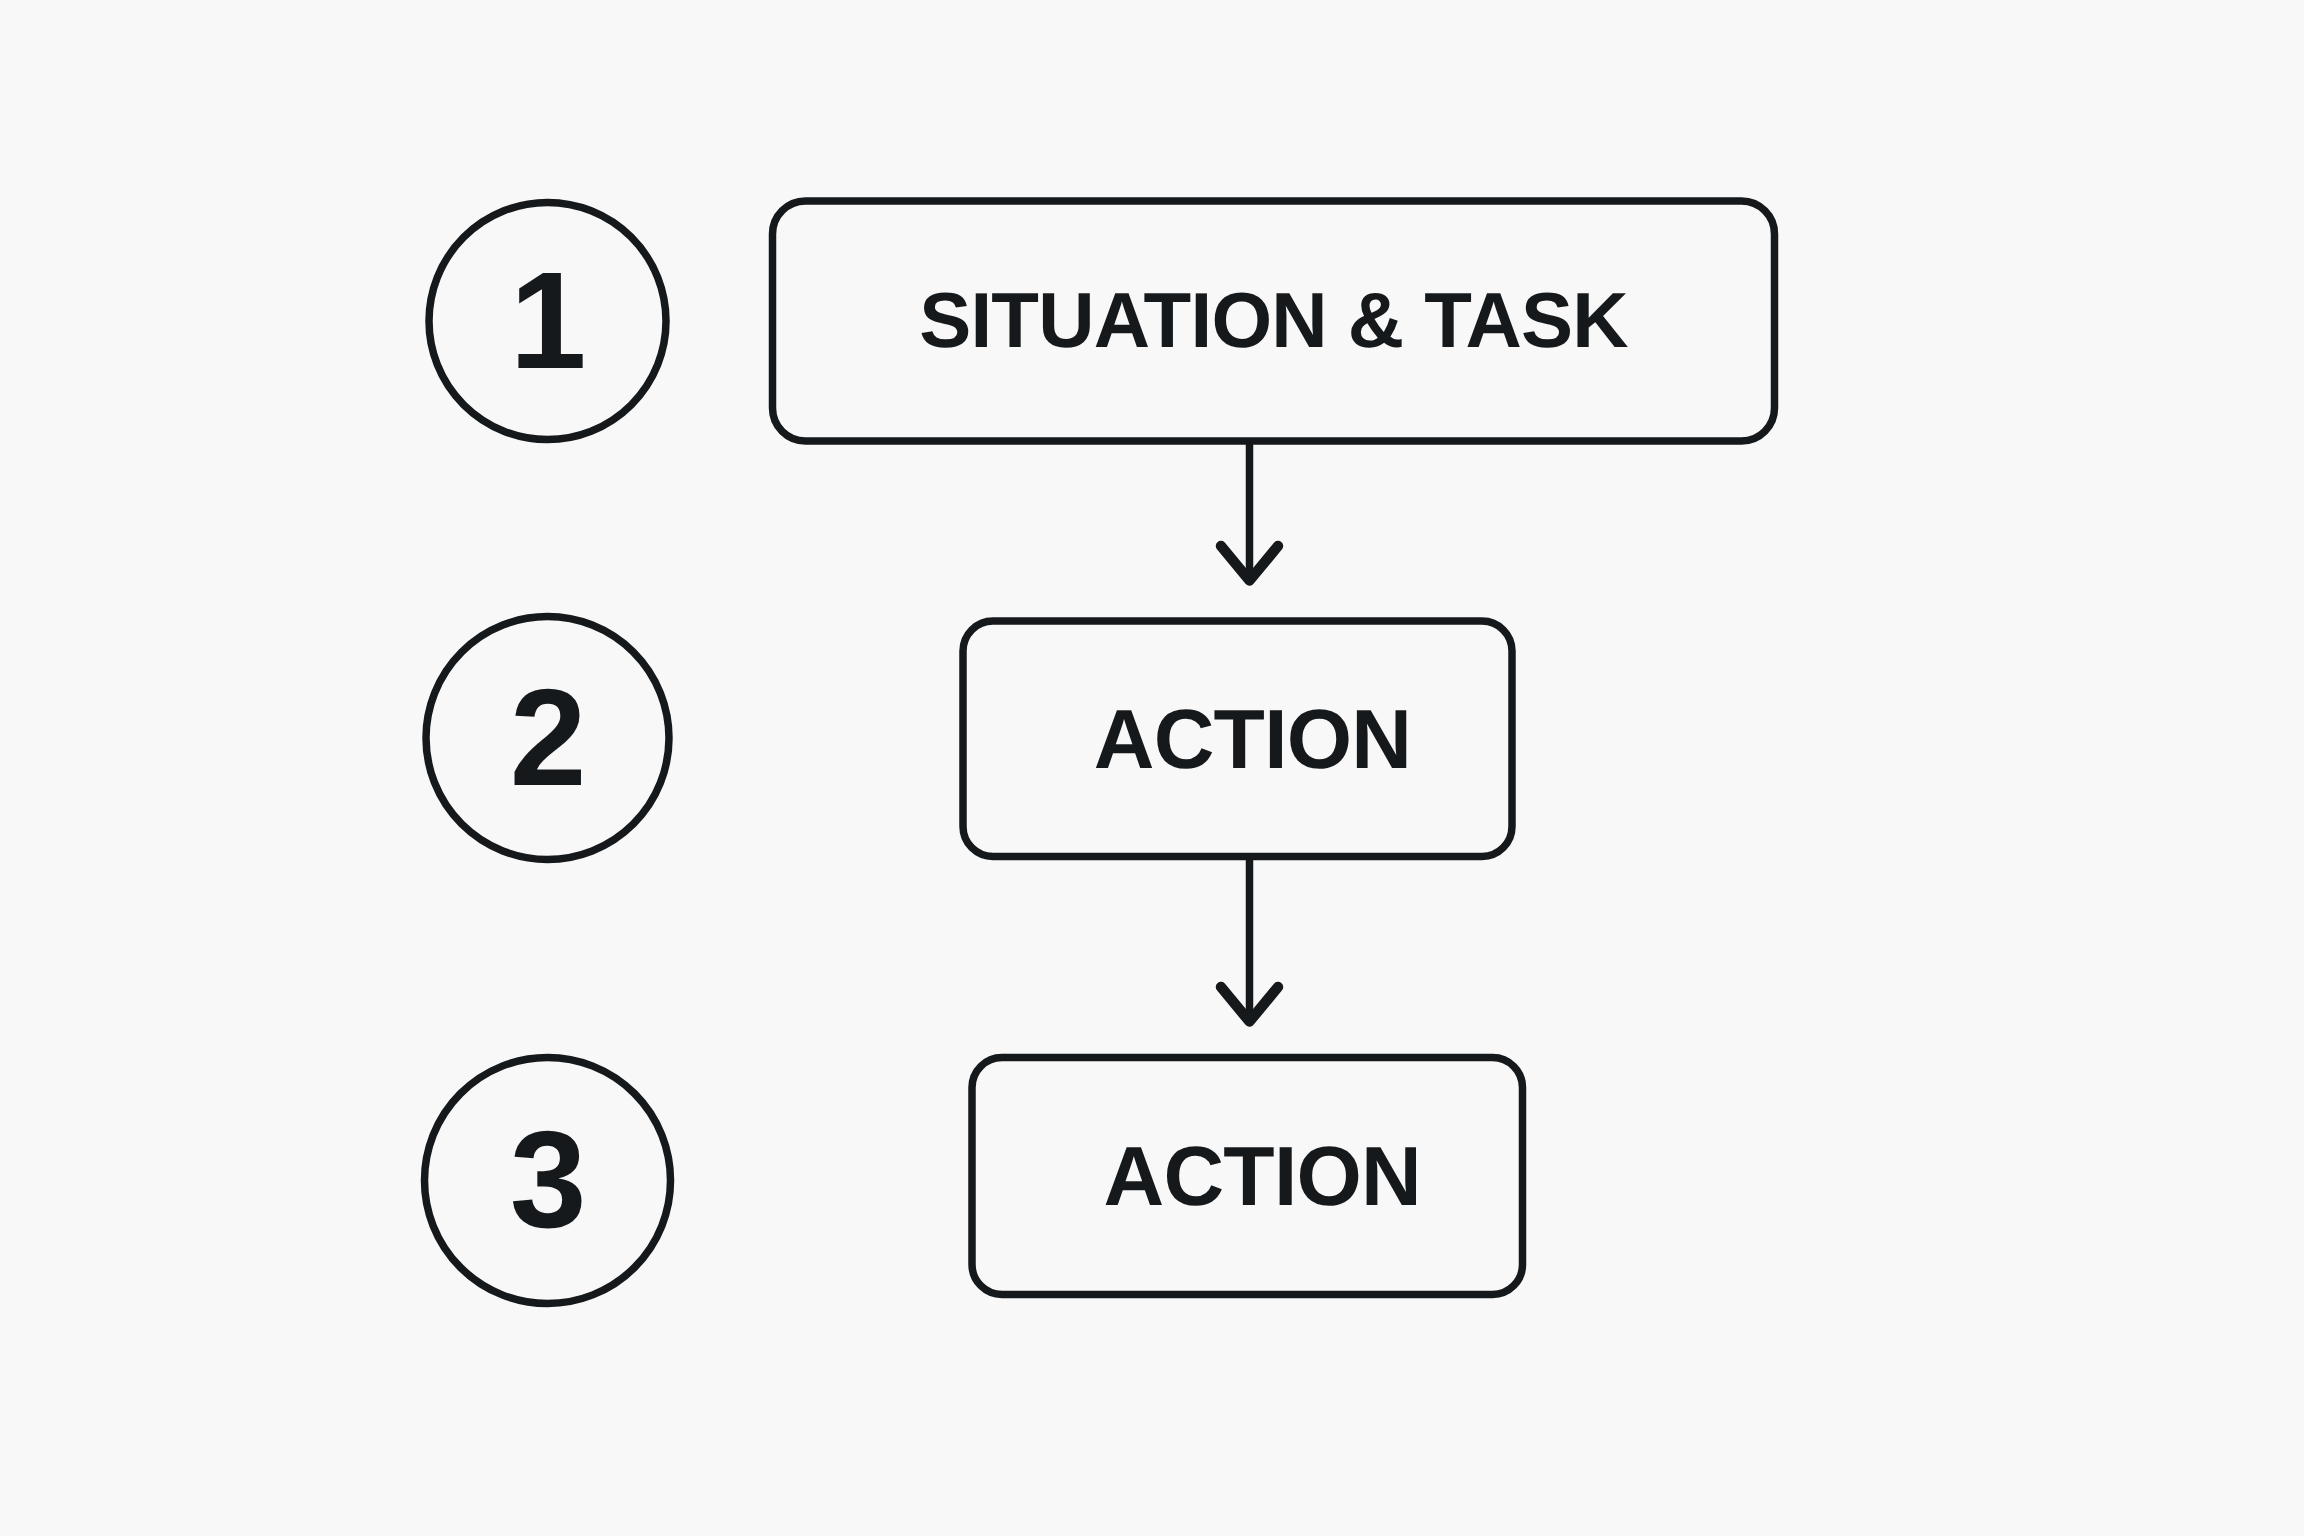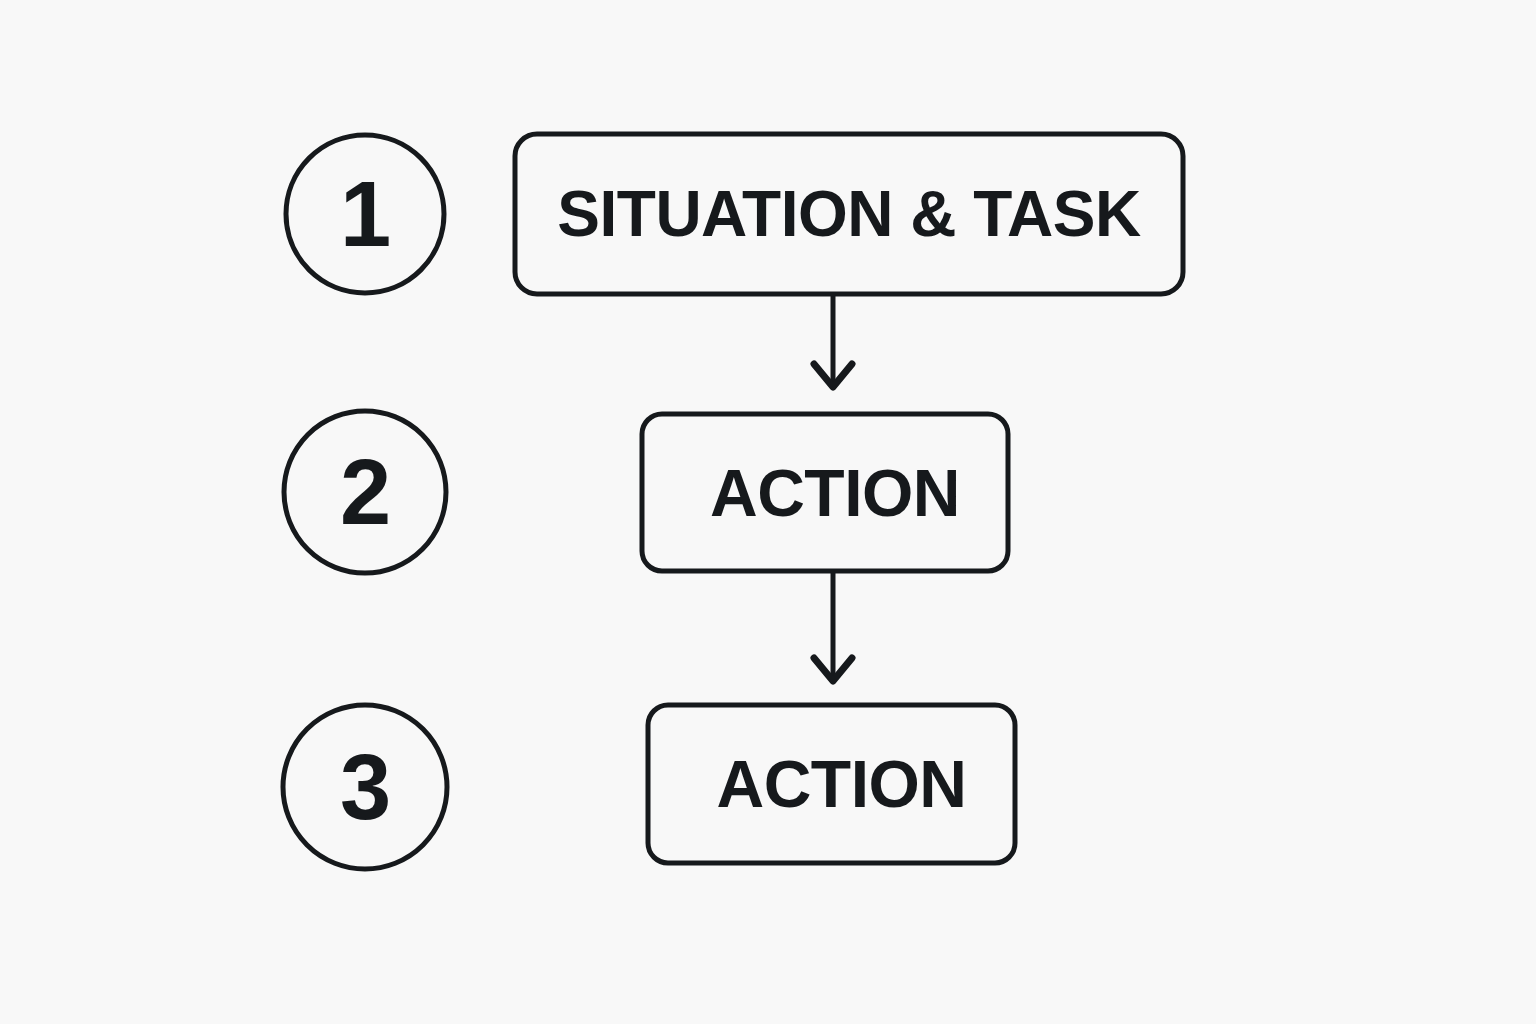--- a/index.html
+++ b/index.html
@@ -55,25 +55,25 @@
     justify-content: center;
   }
   .box-label {
     font-family: "Liberation Sans", sans-serif;
     font-weight: bold;
     line-height: 1;
     white-space: nowrap;
     text-align: center;
   }
   .label-xl {
-    font-size: 64px;
+    font-size: 52px;
     letter-spacing: -0.5px;
   }
   .label-lg {
-    font-size: 66px;
+    font-size: 56px;
     letter-spacing: -0.5px;
     margin-left: 20px;
   }
 </style>
 </head>
 <body>
 
 <div id="diagram-canvas">
 
   <svg class="layer" viewBox="0 0 1536 1024">

